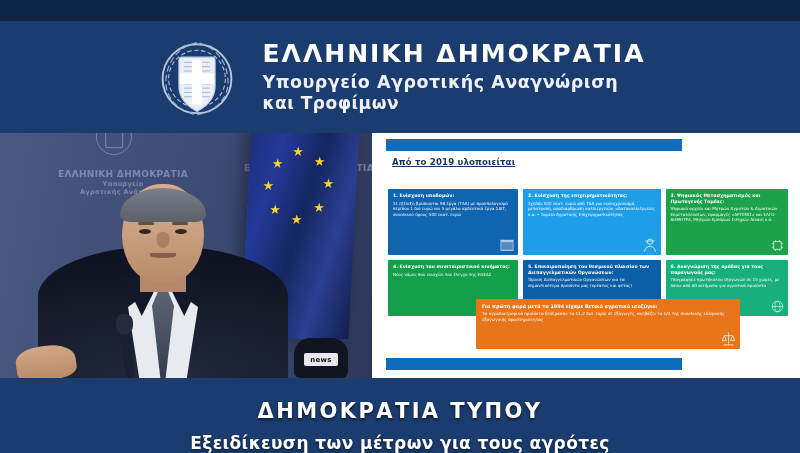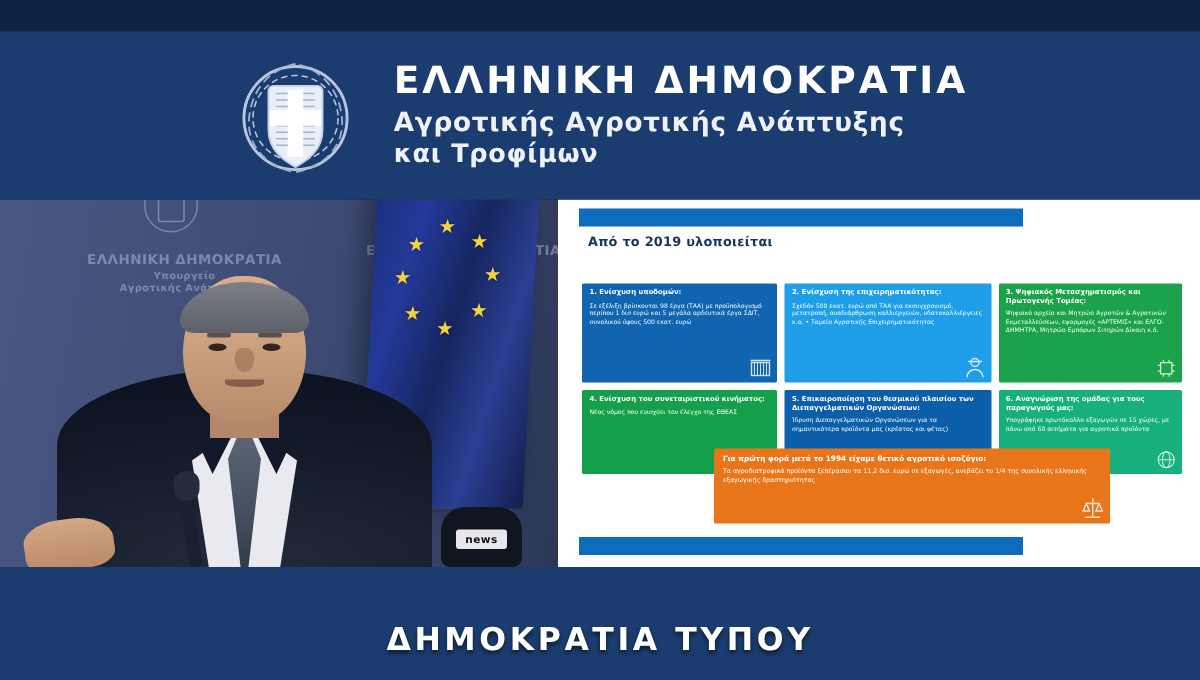--- a/index.html
+++ b/index.html
@@ -71,21 +71,21 @@
   #mic2l{position:absolute;right:34px;bottom:12px;width:34px;height:13px;
       background:#e8e8ec;border-radius:2px;color:#111;font-size:7px;font-weight:bold;
       display:flex;align-items:center;justify-content:center;letter-spacing:.3px;}
   #hand{position:absolute;left:16px;bottom:-2px;width:60px;height:34px;
       background:linear-gradient(180deg,#d3a684,#b98a68);border-radius:40% 46% 30% 30%;transform:rotate(-8deg);}
 
   
   #slide{position:absolute;left:372px;top:0;width:428px;height:245px;background:#ffffff;overflow:hidden;}
   #slide-topbar{position:absolute;left:14px;top:6px;width:296px;height:12px;background:#0d6cbc;}
   #slide-head{position:absolute;left:20px;top:24px;width:390px;}
-  #sh1{color:#15355f;font-size:8.6px;font-weight:bold;letter-spacing:.15px;}
+  #sh1{color:#15355f;font-size:8.6px;font-weight:bold;letter-spacing:.15px;text-decoration:underline;}
   #sh2{color:#2f9adf;font-size:9.6px;font-weight:bold;letter-spacing:.15px;margin-top:3px;}
   #grid{position:absolute;left:16px;top:56px;width:400px;}
   .row{display:flex;gap:5px;margin-bottom:5px;}
   .card{position:relative;border-radius:1px;padding:4px 5px 4px 5px;overflow:hidden;color:#fff;}
   .card .t{font-size:4.6px;font-weight:bold;line-height:1.25;display:block;margin-bottom:2px;}
   .card .b{font-size:4.1px;line-height:1.33;display:block;opacity:.96;}
   .cico{position:absolute;right:3px;bottom:2px;opacity:.8;}
   .c1{background:#1165b0;width:128px;height:58px;}
   .c2{background:#1f9ee8;width:136px;height:58px;}
   .c3{background:#1ca24a;width:120px;height:58px;}
@@ -129,21 +129,21 @@
             <line x1="35" y1="58" x2="65" y2="58"></line>
           <line x1="35" y1="63" x2="65" y2="63"></line>
             <line x1="35" y1="68" x2="65" y2="68"></line>
           <line x1="35" y1="73" x2="65" y2="73"></line>
         </g>
         <path d="M44 30 h12 v16 h14 v12 h-14 v24 h-12 v-24 h-14 v-12 h14 z" fill="#ffffff"></path>
       </svg>
     </div>
     <div id="header-text">
       <div id="h-line1">ΕΛΛΗΝΙΚΗ ΔΗΜΟΚΡΑΤΙΑ</div>
-      <div id="h-line2">Αγροτικής Αγροτικής Ανάπτυξης</div>
+      <div id="h-line2">Υπουργείο Αγροτικής Αναγνώριση</div>
       <div id="h-line3">και Τροφίμων</div>
     </div>
   </div>
 
   <div id="stage">
 
     <div id="video">
       <div id="backdrop"></div>
 
       <div class="wmcrest" style="left:96px;top:-14px;width:34px;height:34px;"></div>
@@ -268,15 +268,16 @@
           <path d="M12 3v18M5 21h14M6 8h12M6 8L3 15h6zM18 8l-3 7h6z" fill="none" stroke="#fff" stroke-width="1.3"></path>
         </svg>
       </div>
 
       <div id="slide-botbar"></div>
     </div>
   </div>
 
   <div id="caption">
     <div id="cap1">ΔΗΜΟΚΡΑΤΙΑ ΤΥΠΟΥ</div>
+    <div id="cap2">Εξειδίκευση των μέτρων για τους αγρότες</div>
   </div>
 
 </div>
 
 </body></html>

